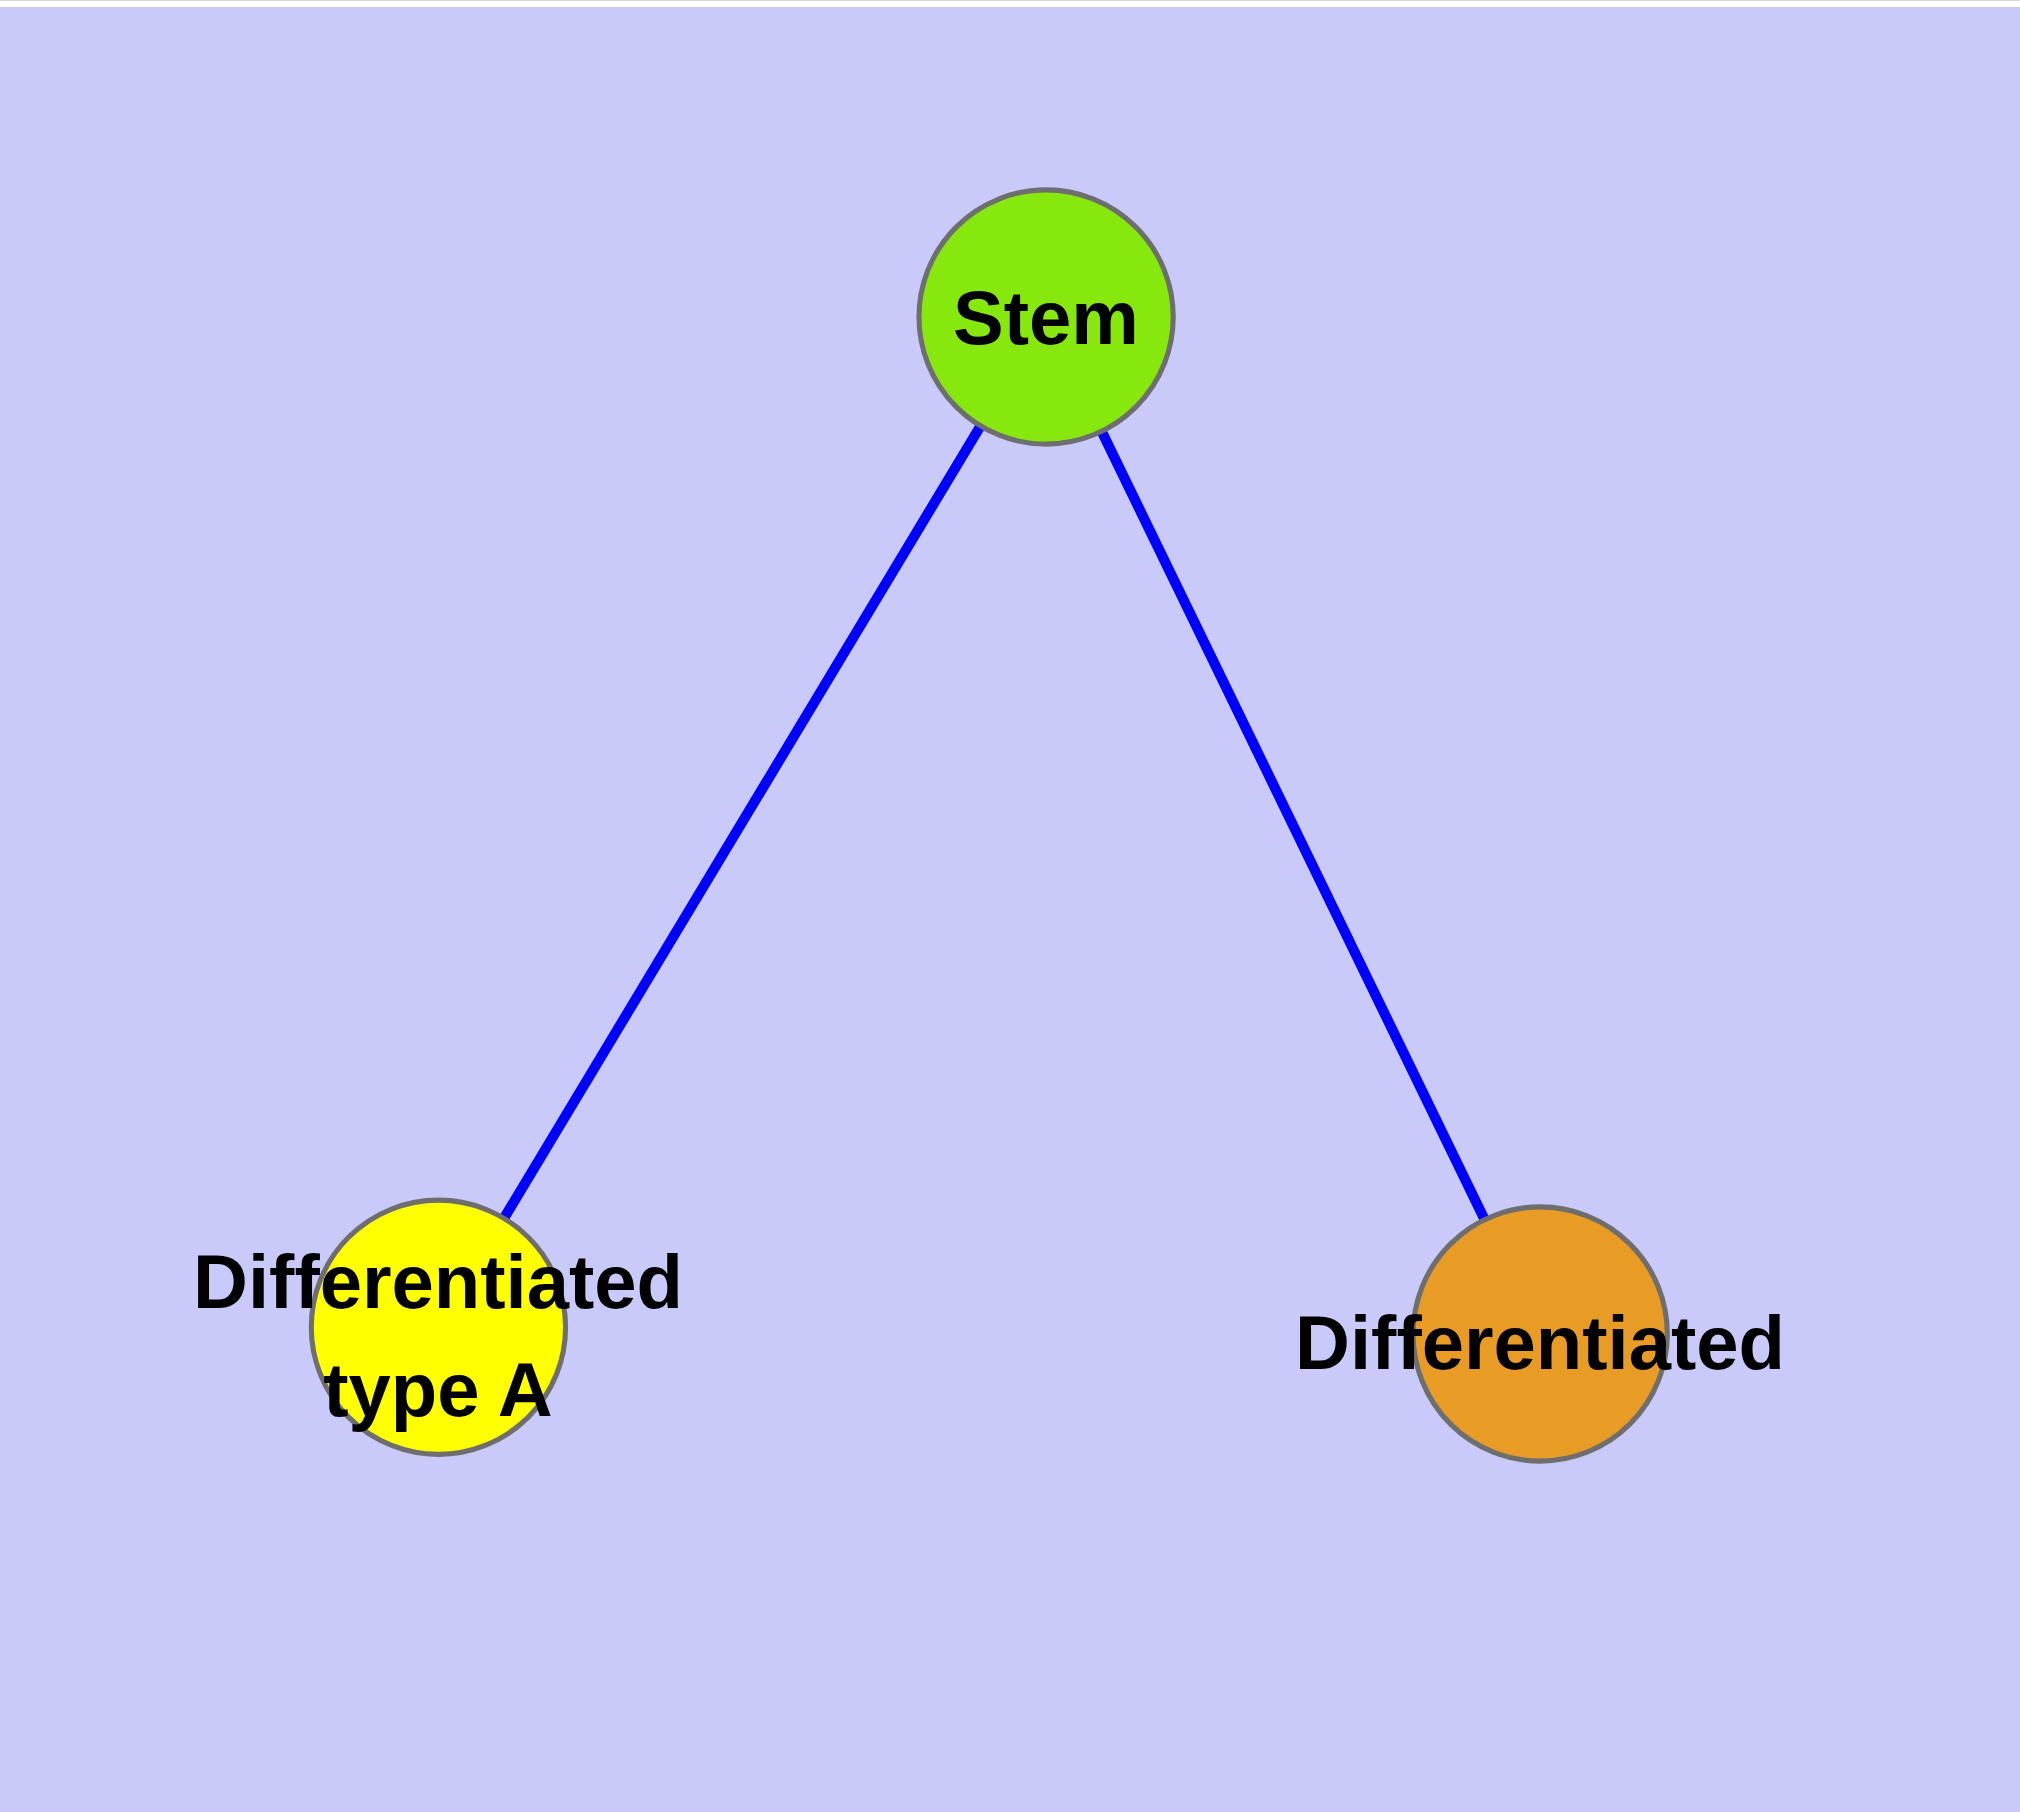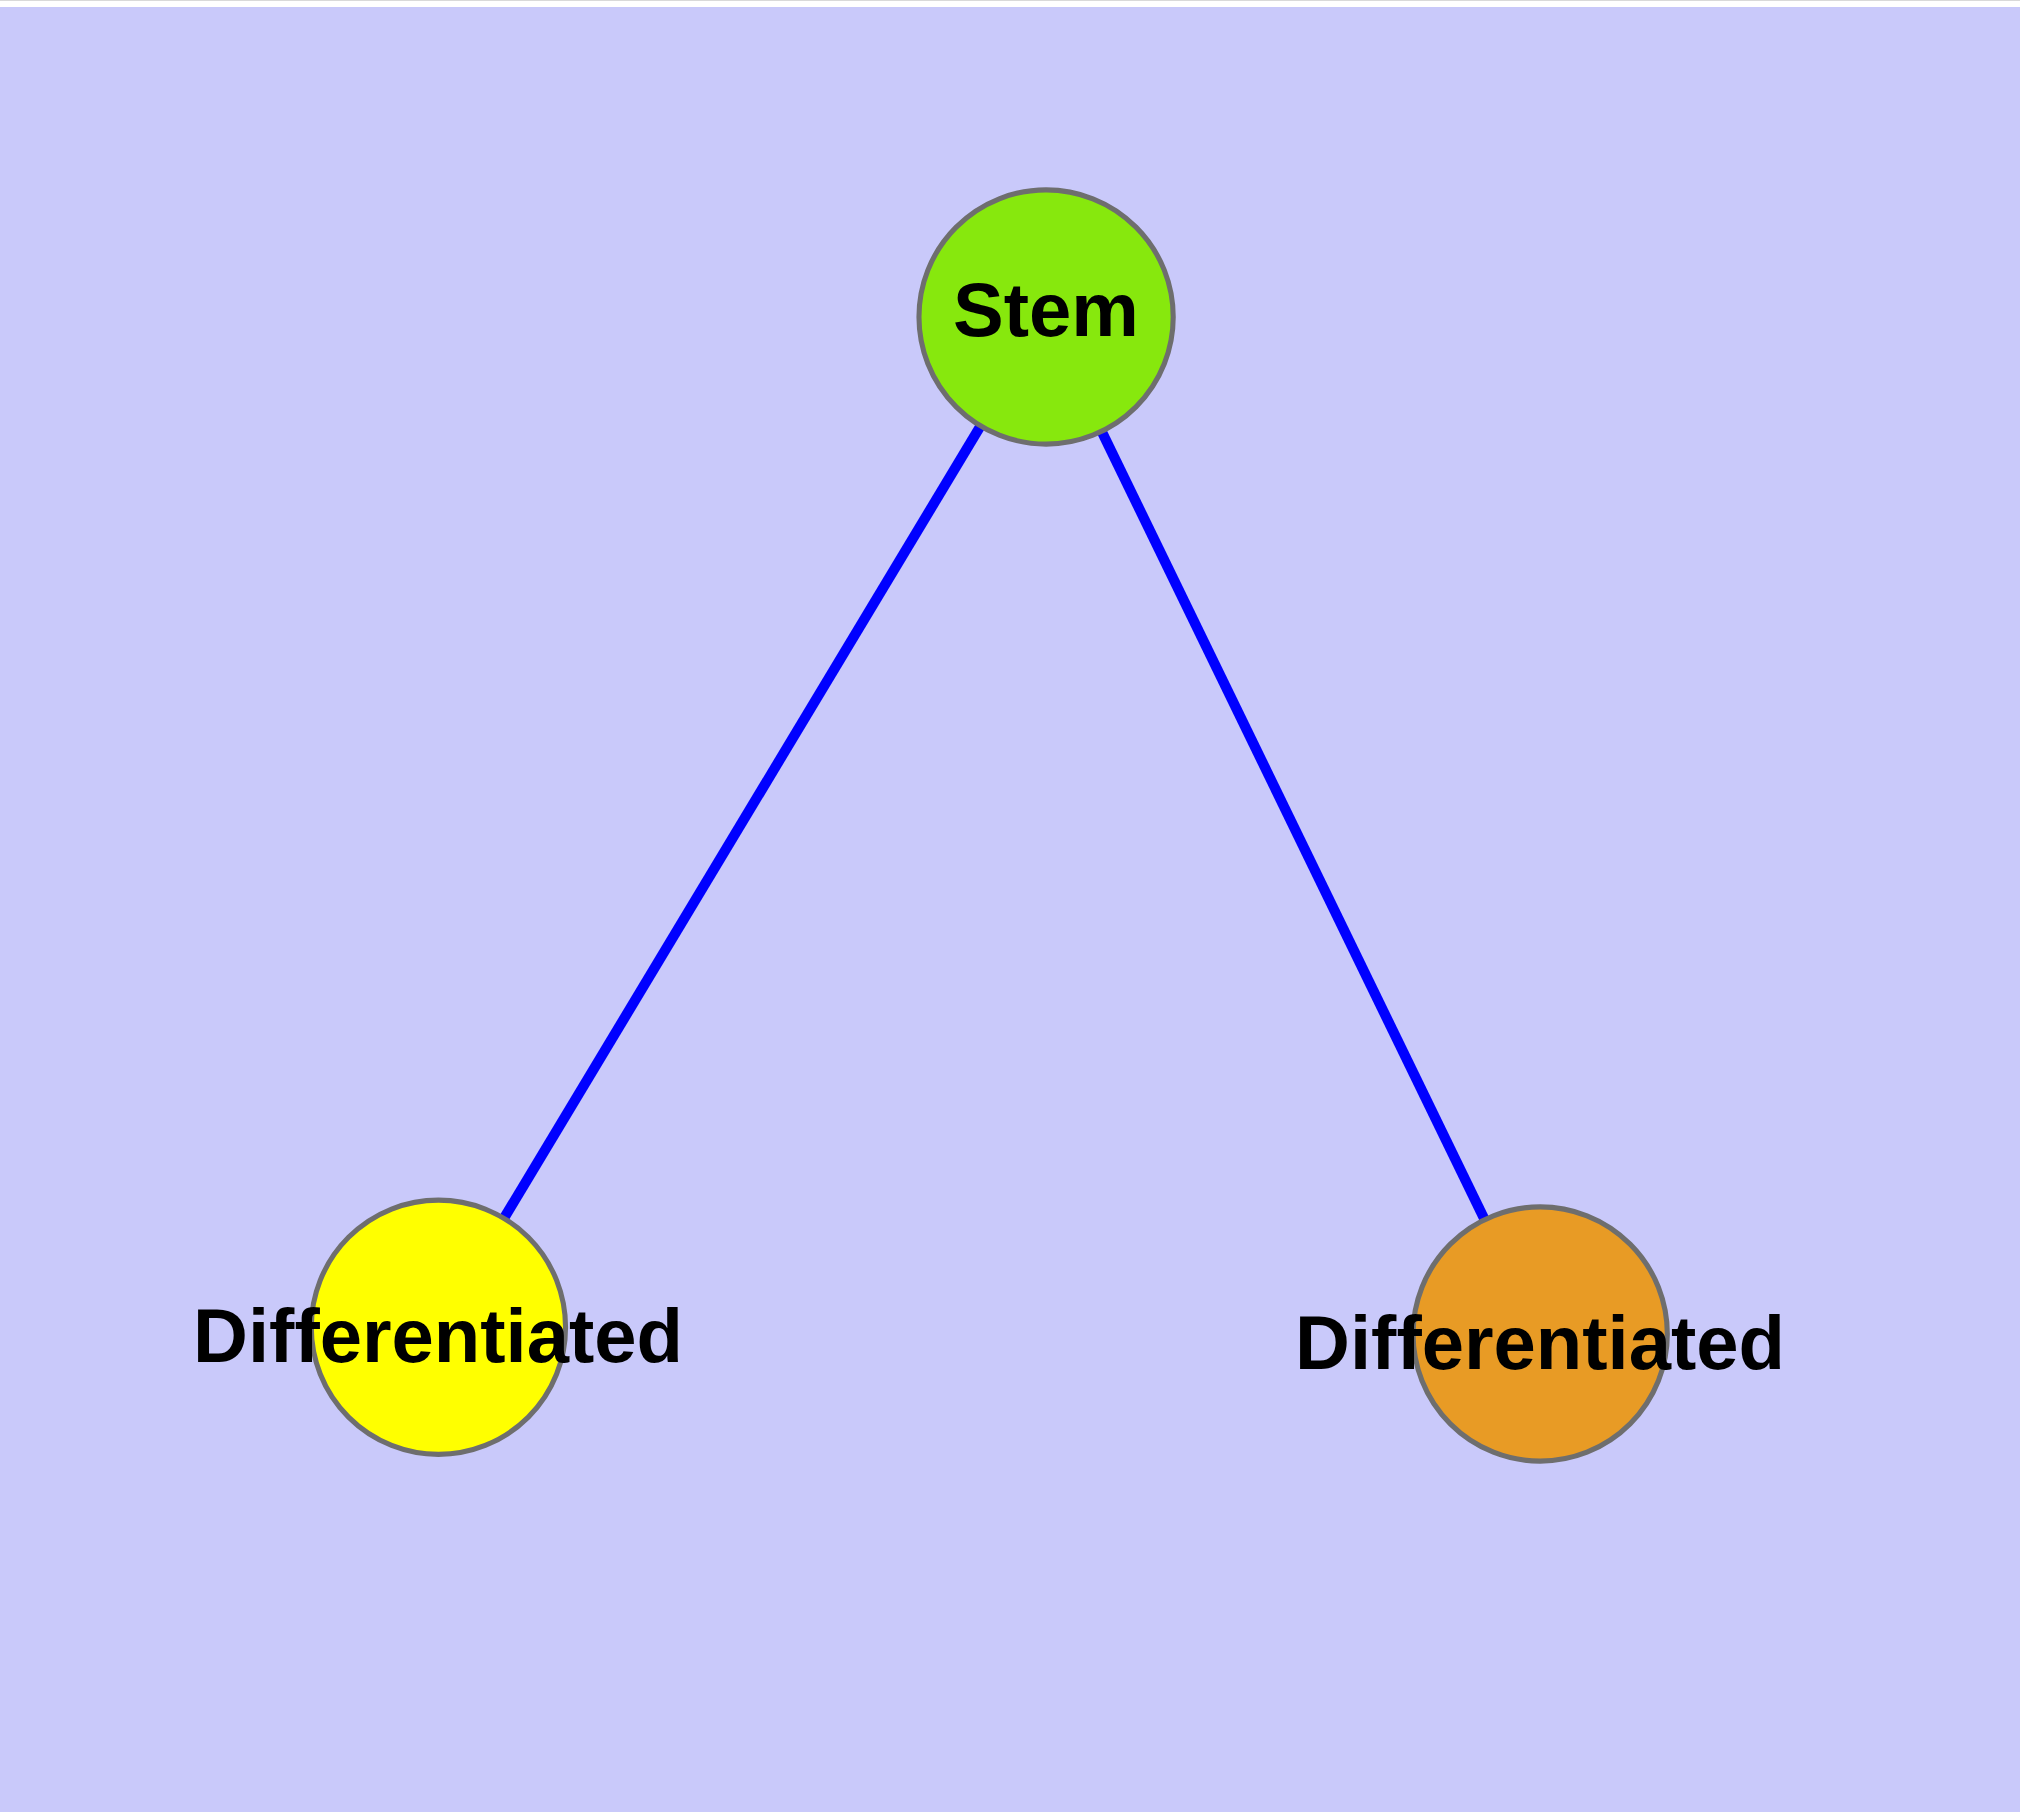--- a/index.html
+++ b/index.html
@@ -69,24 +69,25 @@
 <svg class="diagram-svg" viewBox="0 0 2384 2138" xmlns="http://www.w3.org/2000/svg">
 
   <line class="edge" stroke="#0000FF" x1="1234" y1="374" x2="517" y2="1566"></line>
   <line class="edge" stroke="#0000FF" x1="1234" y1="374" x2="1817" y2="1574"></line>
 
   <circle class="node-circle" fill="#87E80D" stroke="#6E6E6E" cx="1234" cy="374" r="150"></circle>
   <circle class="node-circle" fill="#FFFF00" stroke="#6E6E6E" cx="517" cy="1566" r="150"></circle>
   <circle class="node-circle" fill="#E89B25" stroke="#6E6E6E" cx="1817" cy="1574" r="150"></circle>
 </svg>
 
-<div class="node-label" style="left:1046px; top:310px;">
+<div class="node-label" style="left:1046px; top:318px;">
   <span class="label-line">Stem</span>
 </div>
 
 <div class="node-label" style="left:438px; top:1336px;">
   <span class="label-line">Differentiated</span>
+  <span class="label-line">type A</span>
 </div>
 
 <div class="node-label" style="left:1540px; top:1343px;">
   <span class="label-line">Differentiated</span>
 </div>
 
 
 </body></html>

